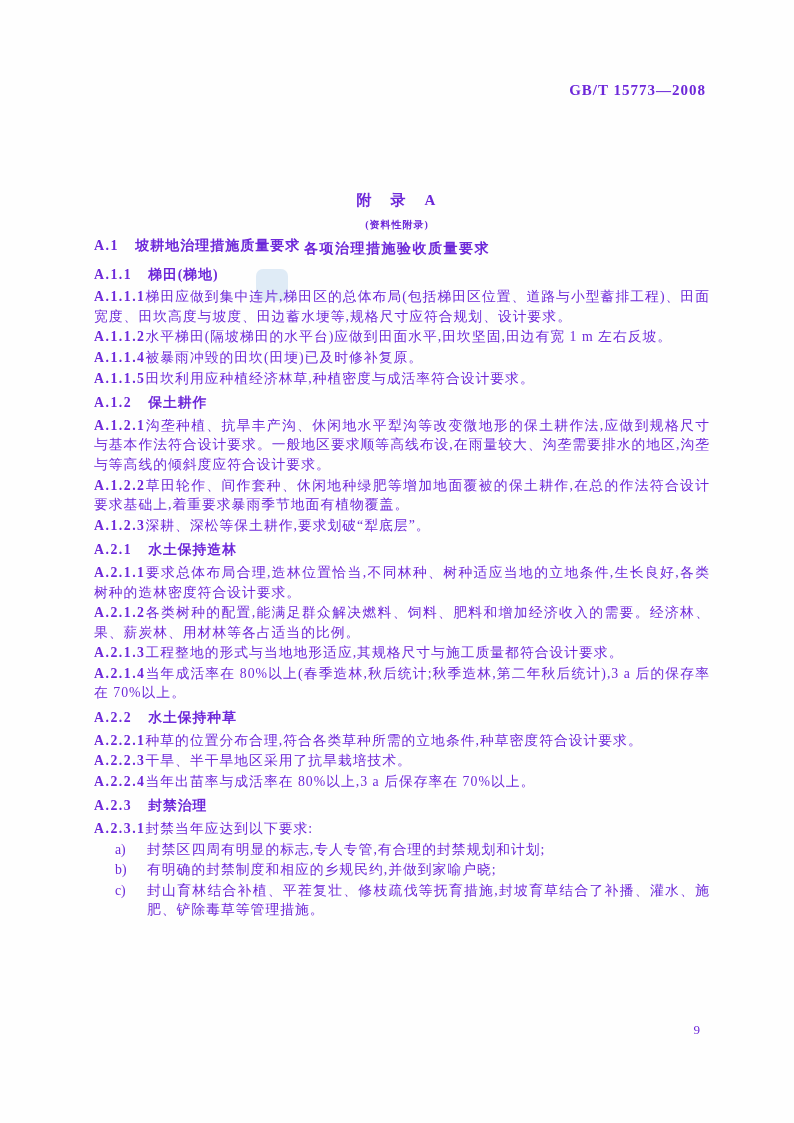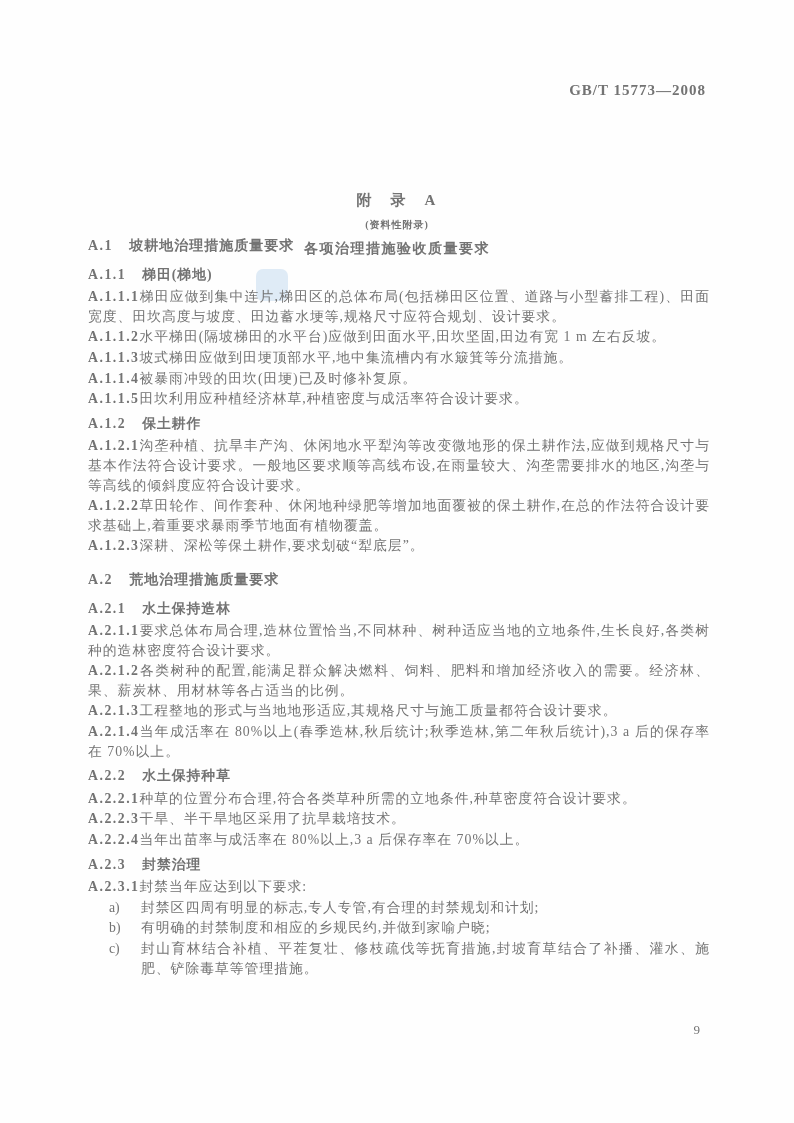--- a/index.html
+++ b/index.html
@@ -2,40 +2,40 @@
 <html><head>
 <meta charset="utf-8">
 <style>
   html,body{margin:0;padding:0;background:#e8e8e8;}
   .doc{
     position:relative;
     width:794px;height:1123px;
     margin:0 auto;
     background:#fefefe;
     font-family:"Liberation Serif","DejaVu Serif",serif;
-    color:#737373;
+    color:#6d28d9;
     overflow:hidden;
   }
   .doc-code{
     position:absolute;top:82px;right:88px;
     font-size:15px;font-weight:700;letter-spacing:1px;
   }
   .appendix-head{
     position:absolute;top:147px;left:0;right:0;
     text-align:center;
   }
   .appendix-head .t1{font-size:15px;font-weight:700;letter-spacing:2px;margin-bottom:8px;margin-top:44px;}
   .appendix-head .t2{font-size:10px;font-weight:700;letter-spacing:1px;margin-bottom:8px;}
   .appendix-head .t3{font-size:14px;font-weight:700;letter-spacing:1.5px;}
   .watermark{
     position:absolute;left:256px;top:269px;width:32px;height:32px;
     border-radius:7px;background:#c9def0;opacity:.6;z-index:0;
   }
   .content{
-    position:absolute;left:88px;right:84px;top:236px;z-index:1;
+    position:absolute;left:94px;right:84px;top:236px;z-index:1;
     font-size:13.8px;line-height:19.6px;letter-spacing:1px;
   }
   .blk{margin:0;}
   .blk .num{font-weight:700;letter-spacing:1.5px;}
   .h1{font-weight:700;font-size:14px;margin:14px 0 9px;}
   .h1:first-child{margin-top:0;}
   .h2{font-weight:700;font-size:13.8px;margin:5px 0 3px;}
   .h1 .num,.h2 .num{margin-right:16px;}
   .p{text-align:justify;margin:1px 0;}
   .li{display:flex;margin:1px 0 1px 21px;}
@@ -58,28 +58,26 @@
     <div class="t3">各项治理措施验收质量要求</div>
   </div>
 
   <div class="watermark"></div>
 
   <div class="content">
       <div class="blk h1"><span class="num">A.1</span><span class="txt">坡耕地治理措施质量要求</span></div>
       <div class="blk h2"><span class="num">A.1.1</span><span class="txt">梯田(梯地)</span></div>
       <div class="blk p"><span class="num">A.1.1.1</span><span class="txt">梯田应做到集中连片,梯田区的总体布局(包括梯田区位置、道路与小型蓄排工程)、田面宽度、田坎高度与坡度、田边蓄水埂等,规格尺寸应符合规划、设计要求。</span></div>
       <div class="blk p"><span class="num">A.1.1.2</span><span class="txt">水平梯田(隔坡梯田的水平台)应做到田面水平,田坎坚固,田边有宽 1 m 左右反坡。</span></div>
-      <div class="blk p"><span class="num">A.1.1.3</span><span class="txt">坡式梯田应做到田埂顶部水平,地中集流槽内有水簸箕等分流措施。</span></div>
       <div class="blk p"><span class="num">A.1.1.4</span><span class="txt">被暴雨冲毁的田坎(田埂)已及时修补复原。</span></div>
       <div class="blk p"><span class="num">A.1.1.5</span><span class="txt">田坎利用应种植经济林草,种植密度与成活率符合设计要求。</span></div>
       <div class="blk h2"><span class="num">A.1.2</span><span class="txt">保土耕作</span></div>
       <div class="blk p"><span class="num">A.1.2.1</span><span class="txt">沟垄种植、抗旱丰产沟、休闲地水平犁沟等改变微地形的保土耕作法,应做到规格尺寸与基本作法符合设计要求。一般地区要求顺等高线布设,在雨量较大、沟垄需要排水的地区,沟垄与等高线的倾斜度应符合设计要求。</span></div>
       <div class="blk p"><span class="num">A.1.2.2</span><span class="txt">草田轮作、间作套种、休闲地种绿肥等增加地面覆被的保土耕作,在总的作法符合设计要求基础上,着重要求暴雨季节地面有植物覆盖。</span></div>
       <div class="blk p"><span class="num">A.1.2.3</span><span class="txt">深耕、深松等保土耕作,要求划破“犁底层”。</span></div>
-      <div class="blk h1"><span class="num">A.2</span><span class="txt">荒地治理措施质量要求</span></div>
       <div class="blk h2"><span class="num">A.2.1</span><span class="txt">水土保持造林</span></div>
       <div class="blk p"><span class="num">A.2.1.1</span><span class="txt">要求总体布局合理,造林位置恰当,不同林种、树种适应当地的立地条件,生长良好,各类树种的造林密度符合设计要求。</span></div>
       <div class="blk p"><span class="num">A.2.1.2</span><span class="txt">各类树种的配置,能满足群众解决燃料、饲料、肥料和增加经济收入的需要。经济林、果、薪炭林、用材林等各占适当的比例。</span></div>
       <div class="blk p"><span class="num">A.2.1.3</span><span class="txt">工程整地的形式与当地地形适应,其规格尺寸与施工质量都符合设计要求。</span></div>
       <div class="blk p"><span class="num">A.2.1.4</span><span class="txt">当年成活率在 80%以上(春季造林,秋后统计;秋季造林,第二年秋后统计),3 a 后的保存率在 70%以上。</span></div>
       <div class="blk h2"><span class="num">A.2.2</span><span class="txt">水土保持种草</span></div>
       <div class="blk p"><span class="num">A.2.2.1</span><span class="txt">种草的位置分布合理,符合各类草种所需的立地条件,种草密度符合设计要求。</span></div>
       <div class="blk p"><span class="num">A.2.2.3</span><span class="txt">干旱、半干旱地区采用了抗旱栽培技术。</span></div>
       <div class="blk p"><span class="num">A.2.2.4</span><span class="txt">当年出苗率与成活率在 80%以上,3 a 后保存率在 70%以上。</span></div>
       <div class="blk h2"><span class="num">A.2.3</span><span class="txt">封禁治理</span></div>

